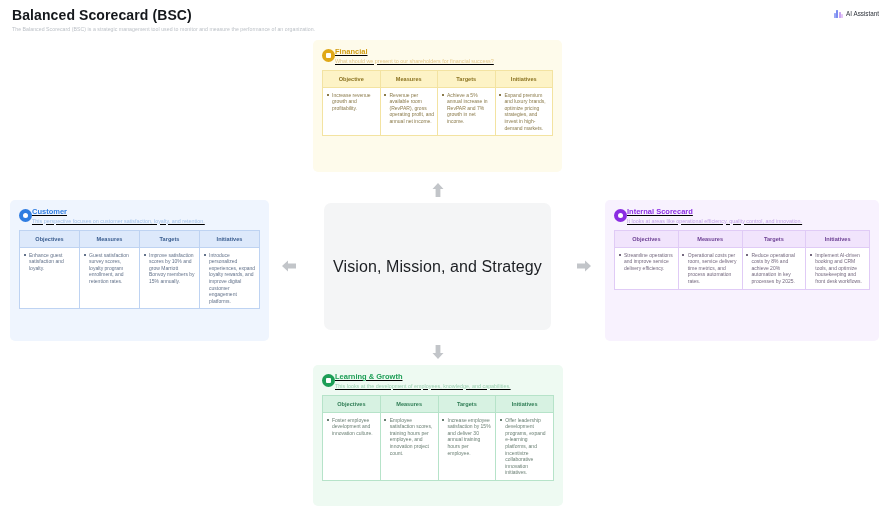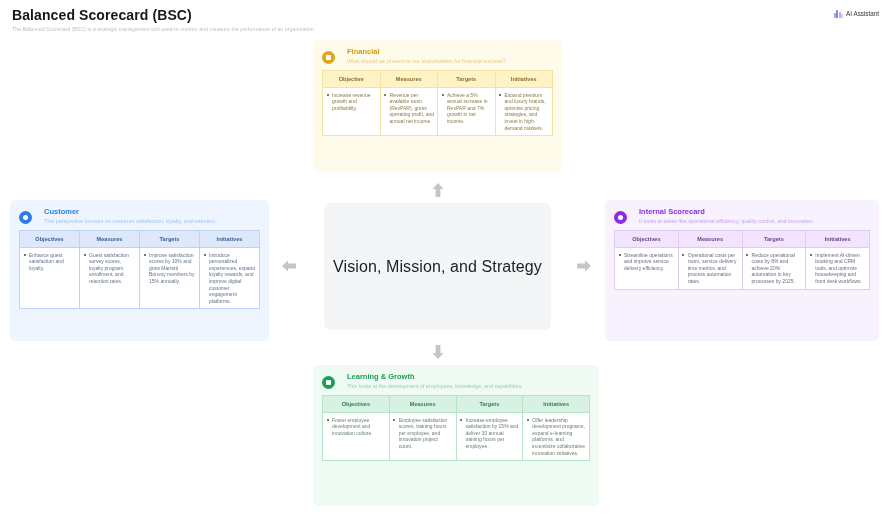--- a/index.html
+++ b/index.html
@@ -28,21 +28,21 @@
   .ai-icon i:nth-child(2) { left: 2.4px; height: 8px;  background: #7b8cf0; }
   .ai-icon i:nth-child(3) { left: 4.8px; height: 6.5px;background: #c9a4f2; }
   .ai-icon i:nth-child(4) { left: 7.2px; height: 4px;  background: #e4c6f7; }
 
   
   .quad {
     position: absolute;
     border-radius: 5px;
     padding: 8px 9px 9px 9px;
   }
-  .quad-head { display: flex; align-items: flex-end; gap: 12px; margin-bottom: 6px; }
+  .quad-head { display: flex; align-items: flex-start; gap: 0; margin-bottom: 6px; text-decoration: underline; }
   .quad-icon {
     width: 13px; height: 13px; border-radius: 50%;
     flex: 0 0 13px;
     display: flex; align-items: center; justify-content: center;
     margin-top: 1px;
   }
   .quad-icon .glyph {
     width: 5px; height: 5px; border-radius: 1px;
     background: #ffffff;
     display: block;
@@ -98,21 +98,21 @@
 
   
   #quad-internal { left: 605px; top: 200px; width: 274px; height: 141px; background: #f8f2fe; }
   #quad-internal .quad-icon { background: #8b2de2; }
   #quad-internal .quad-name { color: #8b2de2; }
   #quad-internal .quad-desc { color: #c5a5e8; }
   #quad-internal table.bsc th { background: #f1e4fc; color: #6c3f93; border-color: #e0cbf6; }
   #quad-internal table.bsc td { border-color: #e0cbf6; color: #75697f; }
 
   
-  #quad-learning { left: 313px; top: 365px; width: 286px; height: 141px; background: #eefaf2; }
+  #quad-learning { left: 313px; top: 365px; width: 250px; height: 141px; background: #eefaf2; }
   #quad-learning .quad-icon { background: #1c9e56; }
   #quad-learning .quad-name { color: #1c9e56; }
   #quad-learning .quad-desc { color: #9bd1b2; }
   #quad-learning table.bsc th { background: #d7f2e2; color: #2f7d55; border-color: #b6e3c9; }
   #quad-learning table.bsc td { border-color: #b6e3c9; color: #6a7f73; }
 
   
   #center-box {
     position: absolute;
     left: 324px; top: 203px; width: 227px; height: 127px;

